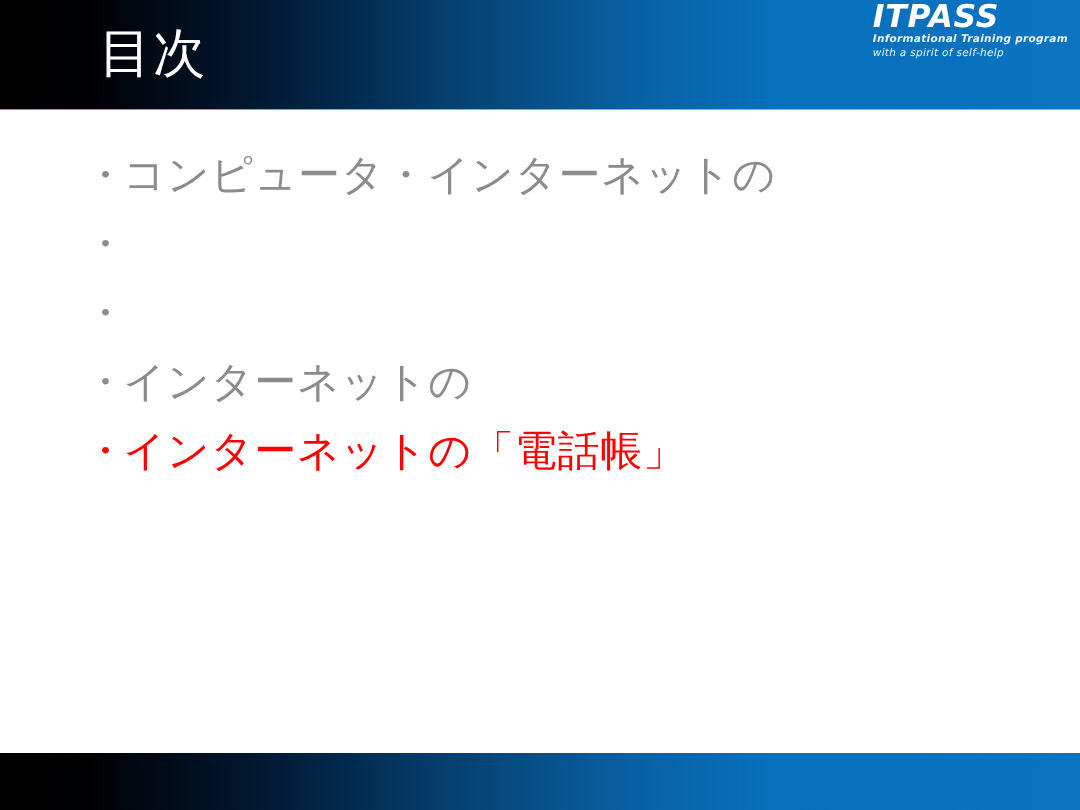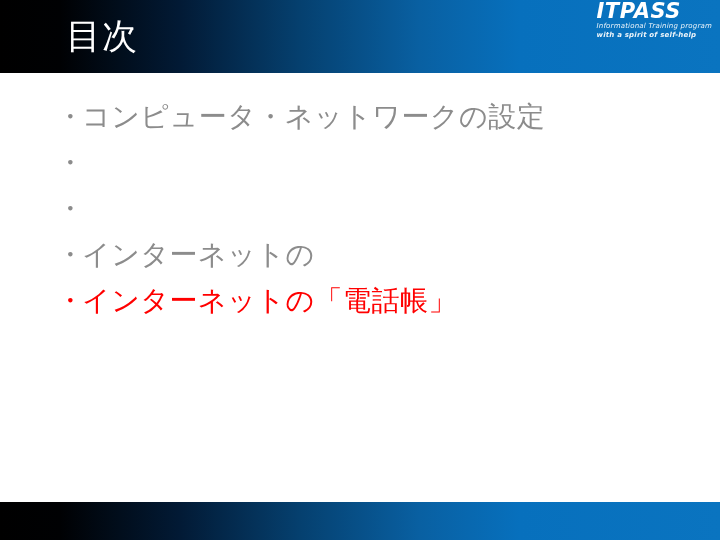--- a/index.html
+++ b/index.html
@@ -128,43 +128,43 @@
     font-style: italic;
     letter-spacing: 0.5px;
     color: #ffffff;
   }
 
   .brand-tagline-1,
   .brand-tagline-2 {
     font-size: 7px;
     line-height: 9px;
     font-style: italic;
-    font-weight: normal;
+    font-weight: bold;
     letter-spacing: 0.2px;
     color: #ffffff;
     opacity: 0.92;
   }
   .brand-tagline-2 {
-    font-weight: bold;
+    font-weight: normal;
   }
 </style>
 </head>
 <body>
 
 <div class="slide">
 
   <div class="header-bar"></div>
   <div class="slide-title">目次</div>
 
   <div class="body-area">
     <ul class="bullet-list">
 
       <li class="bullet-item">
         <span class="bullet-marker">・</span>
-        <span class="bullet-text">コンピュータ・ネットワークの設定</span>
+        <span class="bullet-text">コンピュータ・インターネットの</span>
       </li>
 
       <li class="bullet-item">
         <span class="bullet-marker">・</span>
       </li>
 
       <li class="bullet-item">
         <span class="bullet-marker">・</span>
       </li>
 

